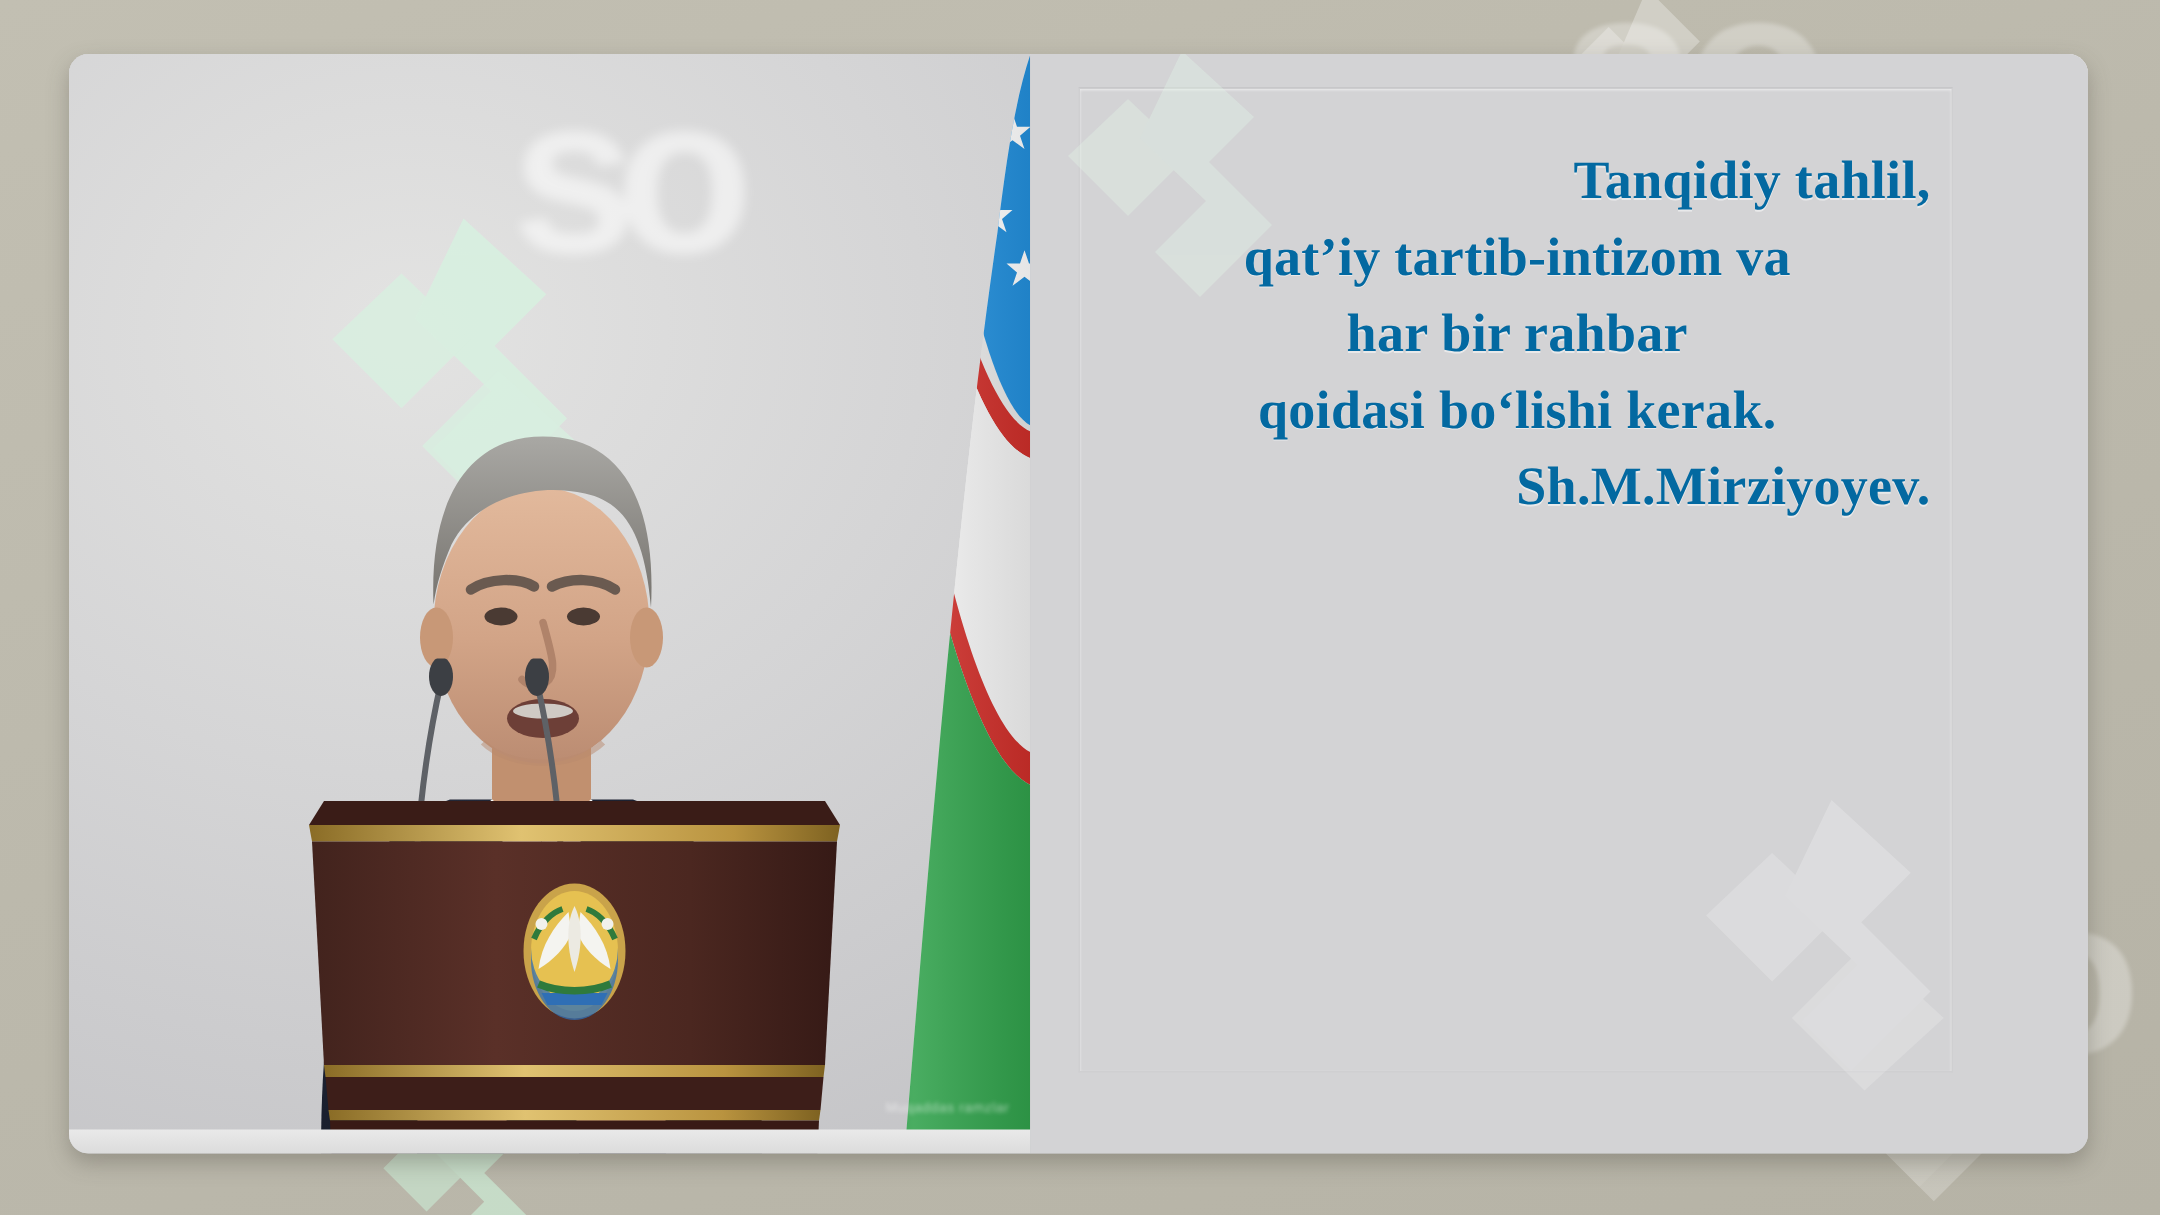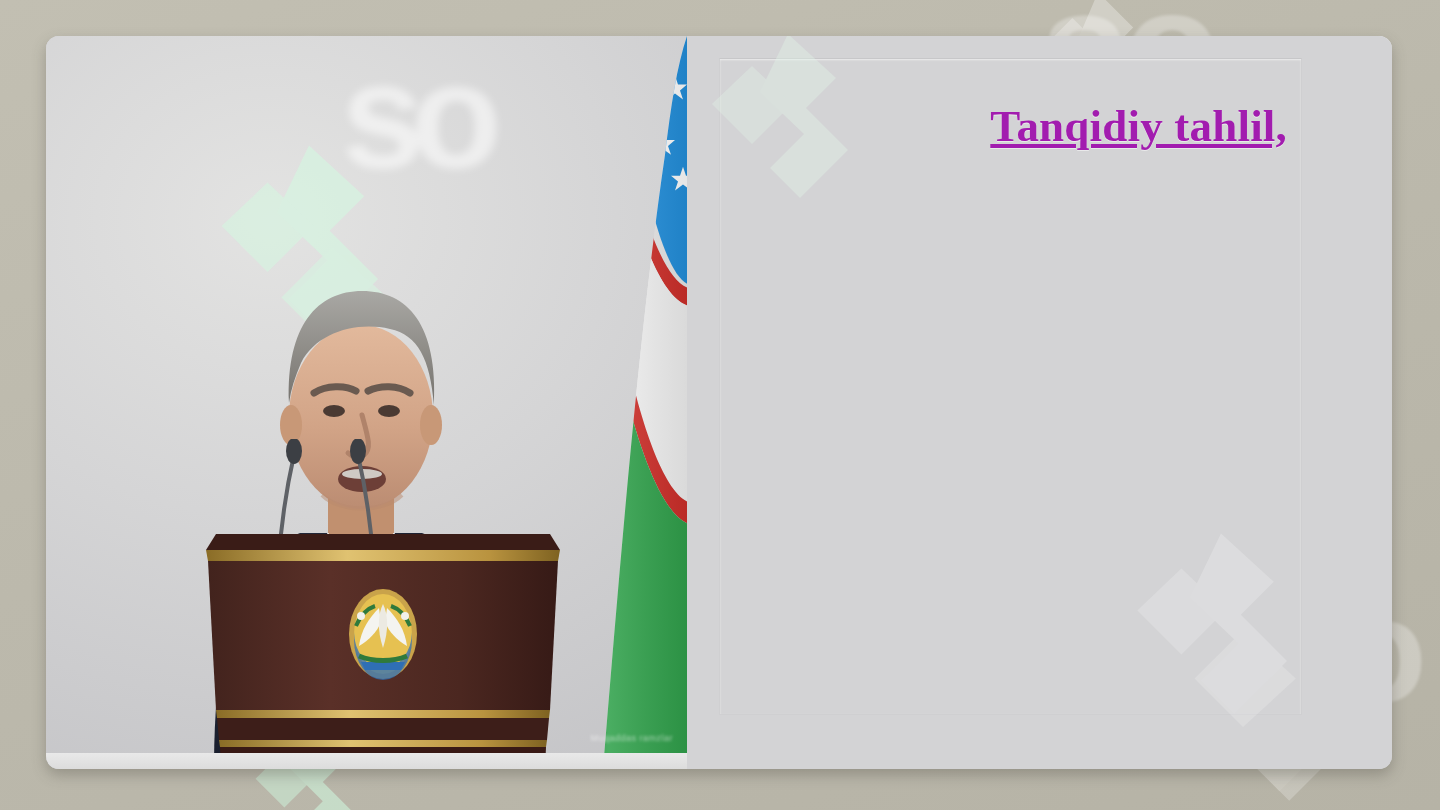--- a/index.html
+++ b/index.html
@@ -108,26 +108,25 @@
     position:absolute;right:-30px;bottom:-40px;width:220px;height:230px;opacity:.42;
     pointer-events:none;
   }
   .quote-wm2 svg{width:100%;height:100%;}
 
   #quote-text{
     position:relative;z-index:2;
     text-align:center;
     font-family:"Liberation Serif", serif;
     font-weight:700;
-    font-size:45px;
+    font-size:36px;
     line-height:1.42;
-    color:#a21caf;
+    color:#0369a1;
     letter-spacing:.2px;
     text-shadow:0 1px 0 rgba(255,255,255,.5);
-    text-decoration:underline;
   }
   #quote-text .ln{display:block;white-space:nowrap;}
   #quote-text .ln.right{text-align:right;padding-right:6px;}
 </style>
 </head>
 <body>
 
 <div id="page-bg"></div>
 
 <div class="wm wm-logo" style="left:180px;top:96px;">
@@ -365,18 +364,22 @@
             <g fill="#ffffff" opacity=".5">
           <path d="M50 2 L74 24 L59 39 L80 60 L56 84 L41 69 L58 52 L36 31 Z"></path>
           <path d="M32 18 L52 37 L32 57 L12 37 Z" opacity=".9"></path>
           <path d="M60 46 L84 68 L60 90 L38 68 Z" opacity=".85"></path>
         </g>
           </svg>
       </div>
 
       <div id="quote-text">
         <span class="ln right">Tanqidiy tahlil,</span>
+        <span class="ln">qat’iy tartib-intizom va</span>
+        <span class="ln">har bir rahbar</span>
+        <span class="ln">qoidasi bo‘lishi kerak.</span>
+        <span class="ln right">Sh.M.Mirziyoyev.</span>
       </div>
 
     </div>
   </div>
 
 </div>
 
 </body></html>

